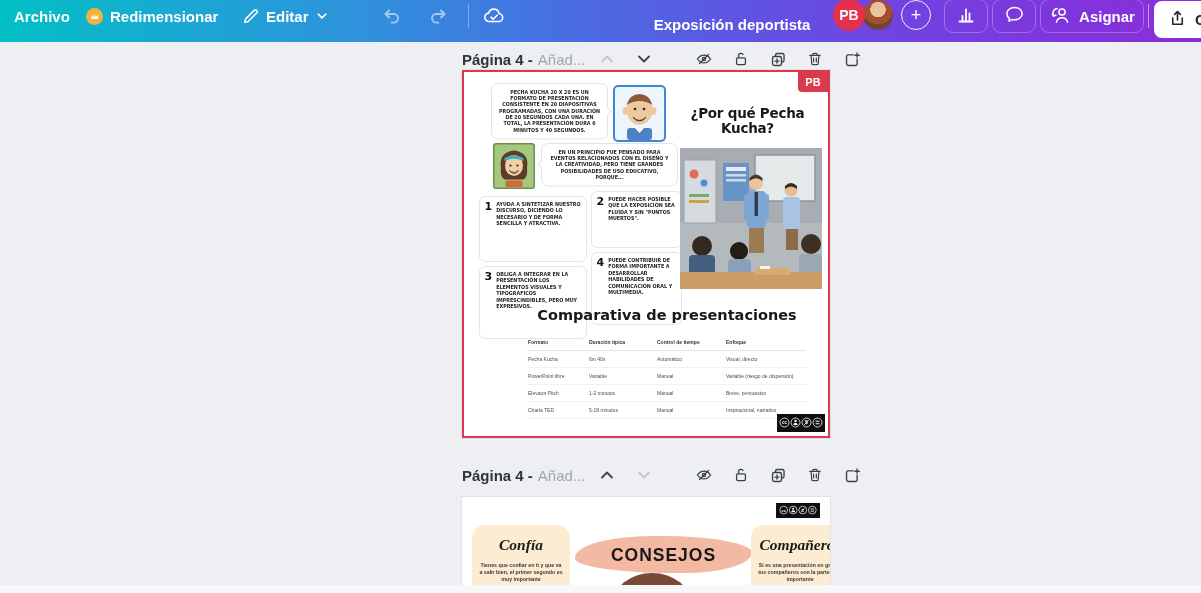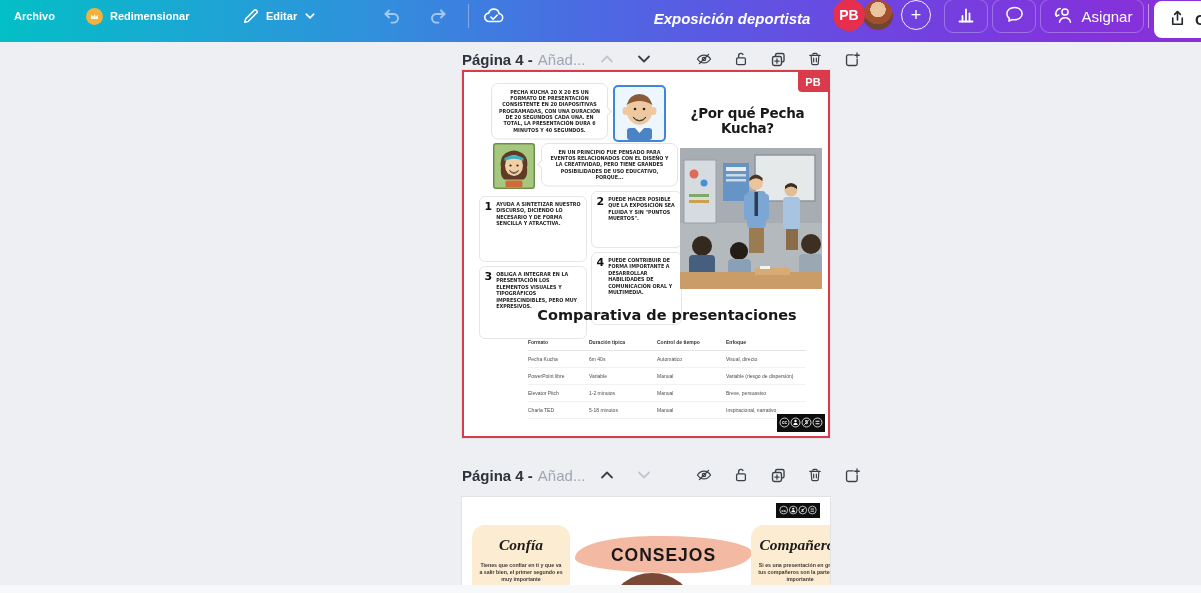--- a/index.html
+++ b/index.html
@@ -5,27 +5,27 @@
   * { margin:0; padding:0; box-sizing:border-box; }
   html,body { font-family:"Liberation Sans", sans-serif; }
   .screen { position:relative; width:1201px; height:593px; overflow:hidden; background:#edeff2; }
 
   
   .topbar {
     position:absolute; top:0; left:0; width:1201px; height:42px;
     background:linear-gradient(90deg,#03bfc6 0%,#18aad2 14%,#2f92dc 30%,#4a6ce2 48%,#5f54e2 62%,#6f44e0 74%,#7e36dd 87%,#8a2ed8 100%);
     color:#fff;
   }
-  .tb-item { position:absolute; top:0; height:32px; display:flex; align-items:center; gap:7px; color:#fff; font-size:11px; font-weight:700; cursor:pointer;justify-content:center; }
+  .tb-item { position:absolute; top:0; height:32px; display:flex; align-items:center; gap:7px; color:#fff; font-size:15px; font-weight:700; cursor:pointer;justify-content:center; }
   .tb-item svg { display:block; }
   .crown-badge { width:17px; height:17px; border-radius:50%; background:#f3b23d; display:flex; align-items:center; justify-content:center; }
   .tb-divider { position:absolute; top:4px; width:1px; height:24px; background:rgba(255,255,255,.35); }
-  .tb-icon-btn { position:absolute; top:-1px; height:34px; border:1px solid rgba(255,255,255,.28); border-radius:9px; display:flex; align-items:center; justify-content:center; gap:8px; cursor:pointer; font-size:15px; font-weight:400; color:#fff; }
+  .tb-icon-btn { position:absolute; top:-1px; height:34px; border:1px solid rgba(255,255,255,.28); border-radius:9px; display:flex; align-items:center; justify-content:center; gap:8px; cursor:pointer; font-size:15px; font-weight:700; color:#fff; }
   .dimmed { opacity:.55; }
-  .doc-title { position:absolute; left:642px; top:2px; width:180px; height:32px; display:flex; align-items:center; justify-content:center; font-size:15px; font-weight:700; white-space:nowrap; cursor:text;font-style:italic; }
+  .doc-title { position:absolute; left:642px; top:8px; width:180px; height:32px; display:flex; align-items:center; justify-content:center; font-size:15px; font-weight:700; white-space:nowrap; cursor:text; }
   .avatar { position:absolute; border-radius:50%; display:flex; align-items:center; justify-content:center; font-weight:700; }
   .avatar-pb { left:833px; top:-1px; width:32px; height:32px; background:#e52f4d; color:#fff; font-size:14px; z-index:3; }
   .avatar-photo { left:861px; top:-2px; width:34px; height:34px; z-index:2; border:2px solid #7a3de0; background:radial-gradient(circle at 50% 32%, #e8c09a 0 30%, #a34f2e 31% 58%, #6b4632 59% 100%); overflow:hidden; }
   .avatar-photo::after { content:""; position:absolute; left:9px; top:5px; width:12px; height:12px; border-radius:50%; background:#e9c49e; }
   .avatar-add { left:901px; top:0px; width:30px; height:30px; border:1.6px solid rgba(255,255,255,.9); color:#fff; font-size:18px; font-weight:400; cursor:pointer; }
   .share-btn { position:absolute; left:1154px; top:1px; width:110px; height:37px; background:#fff; border-radius:8px; display:flex; align-items:center; gap:8px; padding-left:14px; color:#22262d; font-size:15px; font-weight:700; cursor:pointer; }
 
   
   .page-header { position:absolute; left:462px; width:362px; height:24px; display:flex; align-items:center; color:#3c4149; }
   .ph-label { font-size:15px; font-weight:700; color:#2f333a; white-space:nowrap; cursor:text; }

